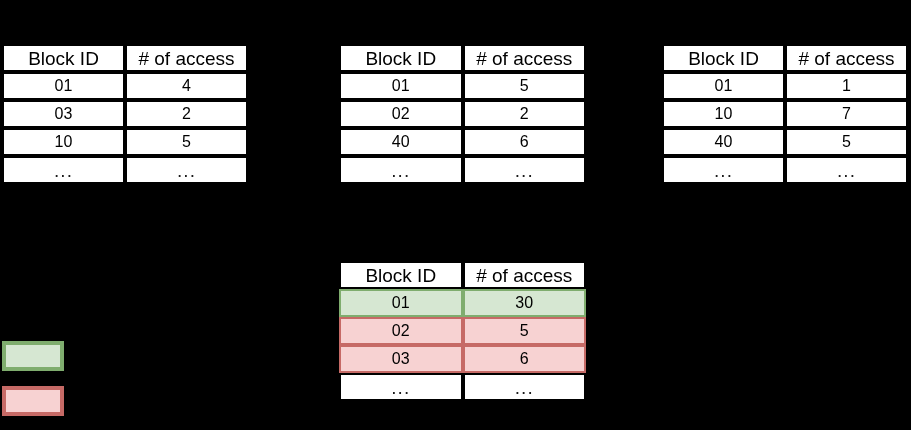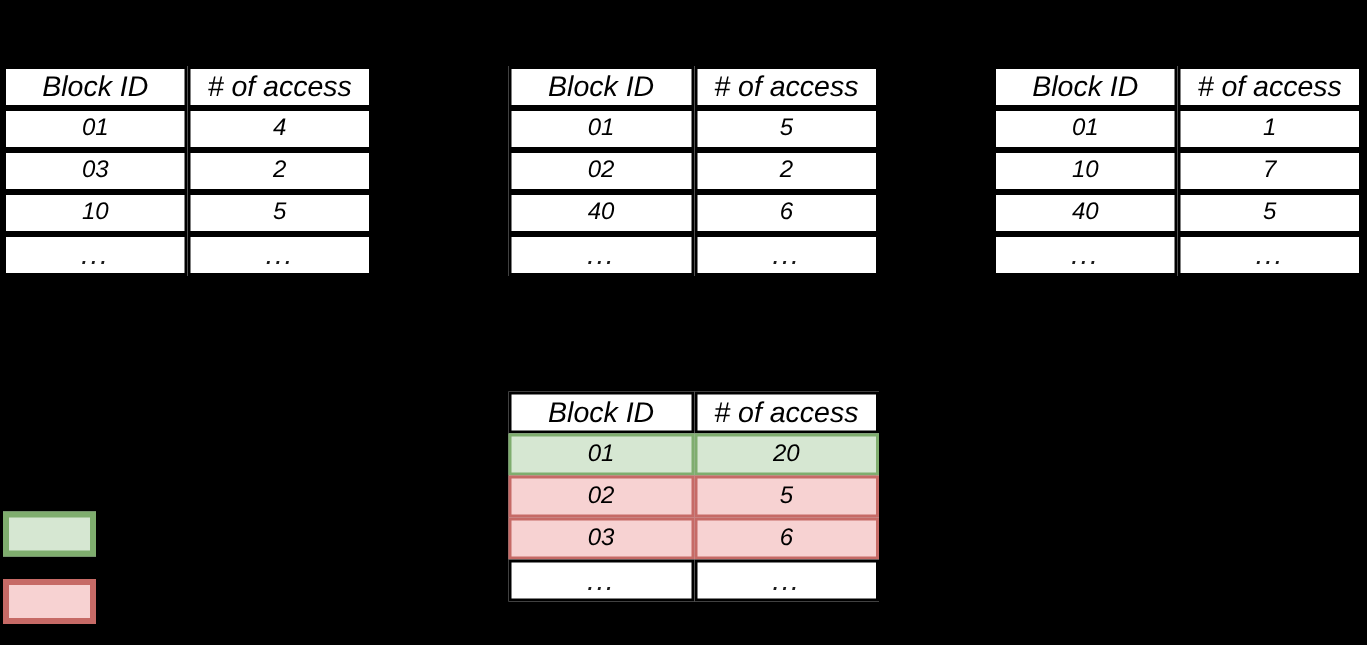--- a/index.html
+++ b/index.html
@@ -8,21 +8,20 @@
     padding: 0;
     background: #000000;
   }
   #canvas {
     position: relative;
     width: 911px;
     height: 430px;
     background: #000000;
     font-family: "Liberation Sans", sans-serif;
     overflow: hidden;
-    font-style: italic;
   }
 
   
   .tbl {
     position: absolute;
     border-collapse: separate;
     border-spacing: 0;
     table-layout: fixed;
     background: transparent;
   }
@@ -168,21 +167,21 @@
     </table>
 
   <table class="tbl" id="tbl-merged">
     <tbody>
         <tr class="hdr">
       <td class="c0">Block ID</td>
       <td class="c1"># of access</td>
     </tr>
     <tr class="hl-green">
       <td class="c0">01</td>
-      <td class="c1">20</td>
+      <td class="c1">30</td>
     </tr>
     <tr class="hl-red">
       <td class="c0">02</td>
       <td class="c1">5</td>
     </tr>
     <tr class="hl-red">
       <td class="c0">03</td>
       <td class="c1">6</td>
     </tr>
     <tr class="ell">

